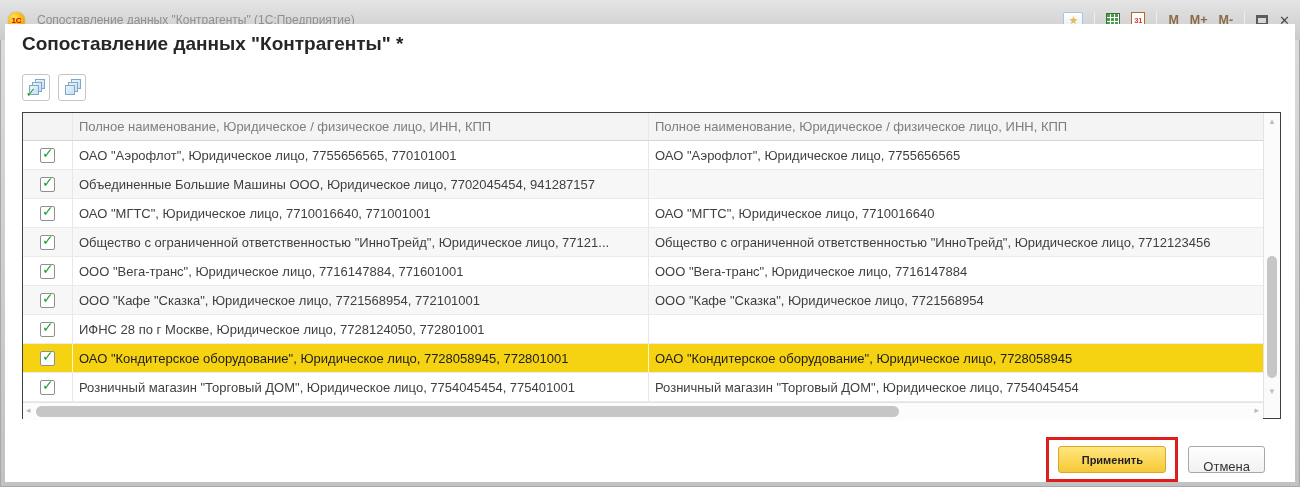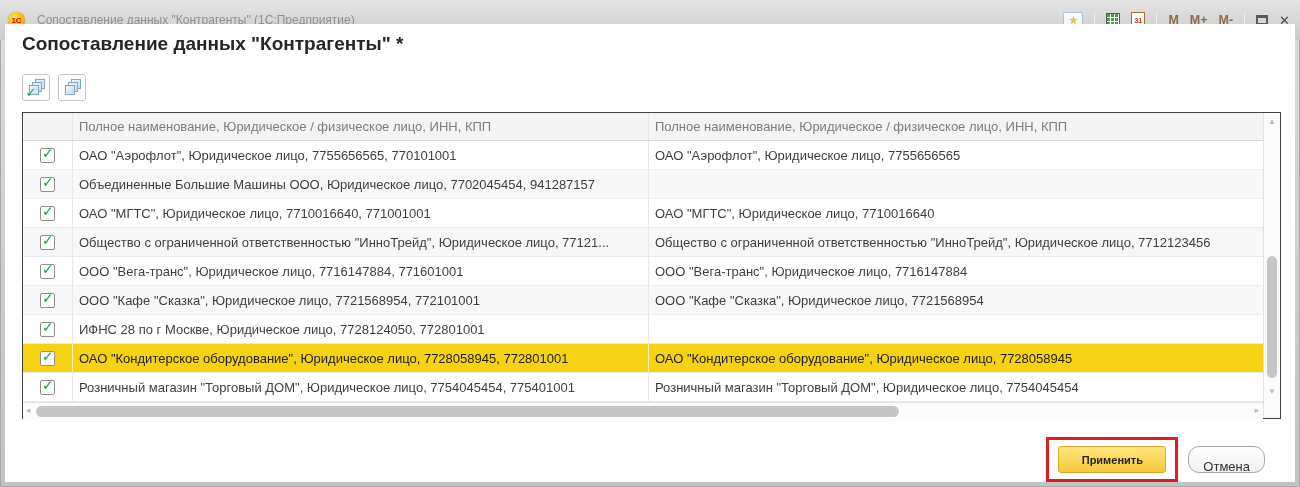--- a/index.html
+++ b/index.html
@@ -60,21 +60,21 @@
   .harrow.left{left:3px;} .harrow.right{right:4px;}
   
   .vscroll{width:17px;flex:0 0 auto;border-left:1px solid #e3e3e3;position:relative;background:#fbfbfb;}
   .vthumb{position:absolute;left:3px;top:143px;width:10px;height:122px;background:#c6c6c6;border-radius:6px;}
   .varrow{position:absolute;left:4px;font-size:8px;color:#bdbdbd;}
   .varrow.up{top:4px;} .varrow.down{bottom:22px;}
   
   .footer{position:absolute;top:413px;right:30px;display:flex;align-items:center;gap:10px;}
   .annotation{border:3px solid var(--annotation);padding:6px 9px;}
   .apply-btn{min-width:108px;height:27px;border:1px solid #d9a62e;border-radius:3px;background:linear-gradient(var(--apply-top),var(--apply-bottom));font-size:11px;font-weight:bold;color:#1f1f1f;padding:0 16px;font-family:inherit;}
-  .cancel-btn{min-width:72px;height:27px;border:1px solid #a8a8a8;border-radius:11px;background:linear-gradient(#fefefe,#f1f1f1);font-size:13px;color:#333;padding:12px 14px;font-family:inherit;}
+  .cancel-btn{min-width:72px;height:27px;border:1px solid #a8a8a8;border-radius:3px;background:linear-gradient(#fefefe,#f1f1f1);font-size:13px;color:#333;padding:12px 14px;font-family:inherit;}
 </style>
 </head>
 <body>
 
 <div class="window">
 
   <div class="titlebar">
     <div class="logo">1С</div>
     <div class="win-title">Сопоставление данных "Контрагенты"  (1С:Предприятие)</div>
     <div class="tb-icons">

